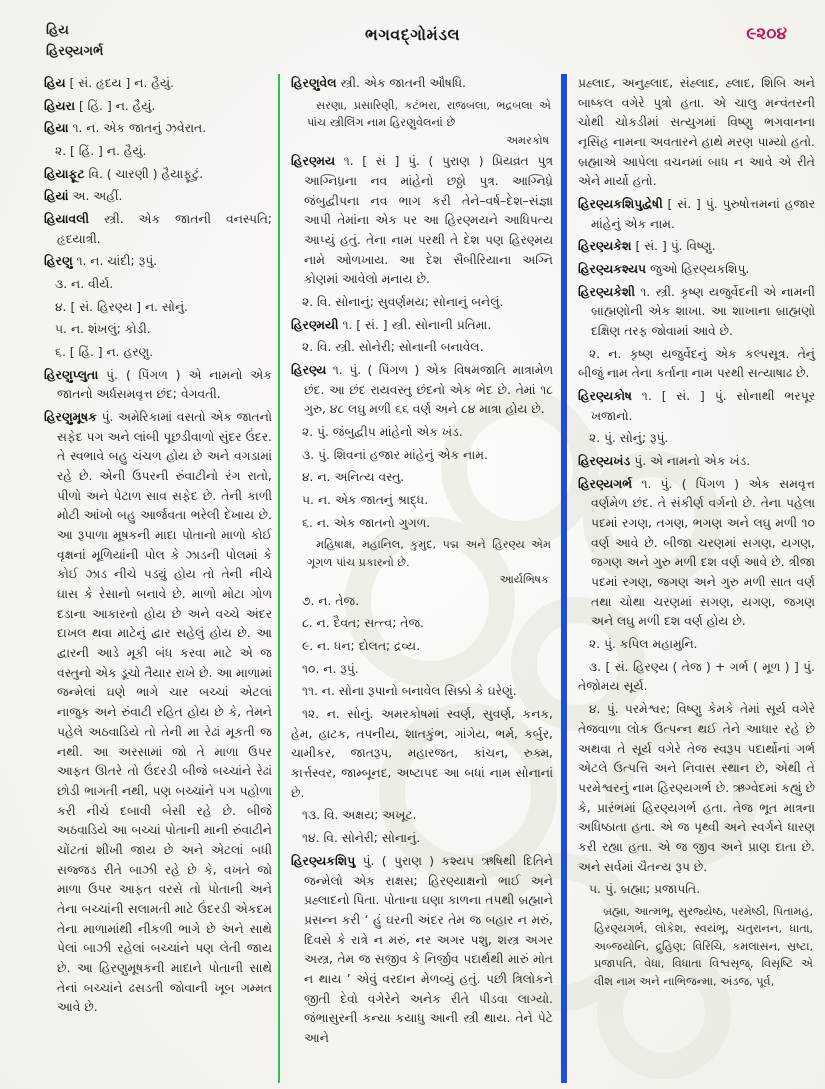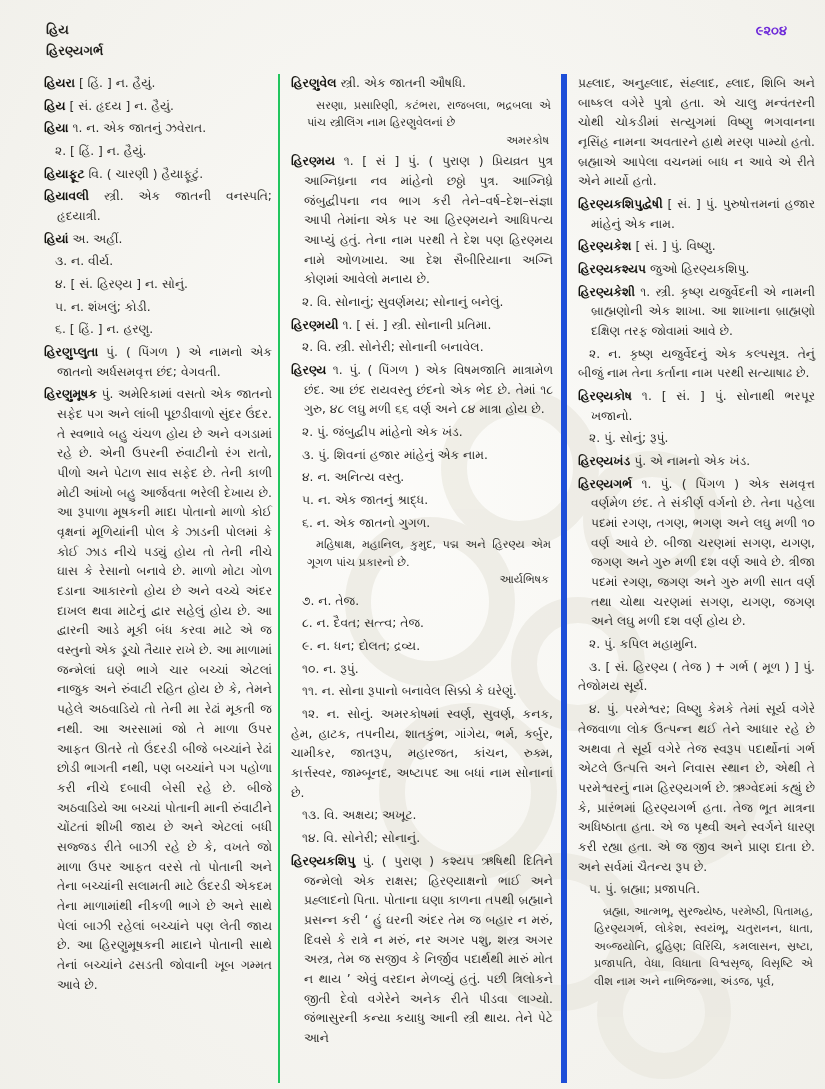--- a/index.html
+++ b/index.html
@@ -15,21 +15,21 @@
   .page::before{
     content:"";position:absolute;inset:0;
     background:radial-gradient(ellipse at 50% 45%, rgba(255,255,255,.5), rgba(190,188,178,.14));
     pointer-events:none;
   }
   .watermark{position:absolute;left:0;top:0;pointer-events:none;}
   
   .hdr{position:absolute;left:0;top:0;width:100%;height:72px;}
   .guide{position:absolute;left:46px;top:20px;font-weight:bold;font-size:13px;line-height:1.6;color:#201f1c;white-space:nowrap;}
   .book-title{position:absolute;left:0;right:0;top:25px;text-align:center;font-weight:bold;font-size:16px;color:#1c1b18;letter-spacing:.5px;}
-  .pageno{position:absolute;right:38px;top:23px;font-weight:bold;font-size:13px;color:#6d28d9;text-align:right;}
+  .pageno{position:absolute;right:38px;top:23px;font-weight:bold;font-size:17px;color:#be185d;text-align:right;}
   
   .cols{position:absolute;left:44px;right:8px;top:74px;bottom:6px;display:flex;z-index:1;}
   .col{height:100%;overflow:hidden;font-size:12.3px;line-height:1.6;text-align:justify;}
   .col-1{width:228px;padding-right:6px;}
   .col-2{width:262px;border-left:2px solid #22c55e;padding:0 8px 0 11px;}
   .col-3{flex:1;border-left:6px solid #1d4ed8;padding:0 2px 0 11px;}
   .blk{margin:0 0 3px 0;}
   .entry{padding-left:13px;text-indent:-13px;}
   .sense{text-indent:11px;}
   .cont{text-indent:0;}
@@ -53,32 +53,34 @@
       <circle cx="560" cy="932" r="66"></circle>
       <circle cx="664" cy="1012" r="54"></circle>
     </g>
   </svg>
 
   <header class="hdr">
     <div class="guide">
       <div>હિય</div>
       <div>હિરણ્યગર્ભ</div>
     </div>
+    <div class="book-title">ભગવદ્ગોમંડલ</div>
     <div class="pageno">૯૨૦૪</div>
   </header>
 
   <main class="cols">
     <section class="col col-1" id="col-0">
+        <p class="blk entry"><b class="hw">હિય</b> <span>[ સં. હૃદય ] ન. હૈયું.</span></p>
         <p class="blk entry"><b class="hw">હિયરા</b> <span>[ હિં. ] ન. હૈયું.</span></p>
-        <p class="blk entry"><b class="hw">હિય</b> <span>[ સં. હૃદય ] ન. હૈયું.</span></p>
         <p class="blk entry"><b class="hw">હિયા</b> <span>૧. ન. એક જાતનું ઝવેરાત.</span></p>
         <p class="blk sense"><span>૨. [ હિં. ] ન. હૈયું.</span></p>
         <p class="blk entry"><b class="hw">હિયાફૂટ</b> <span>વિ. ( ચારણી ) હૈયાફૂટું.</span></p>
+        <p class="blk entry"><b class="hw">હિયાં</b> <span>અ. અહીં.</span></p>
         <p class="blk entry"><b class="hw">હિયાવલી</b> <span>સ્ત્રી. એક જાતની વનસ્પતિ; હૃદયાત્રી.</span></p>
-        <p class="blk entry"><b class="hw">હિયાં</b> <span>અ. અહીં.</span></p>
+        <p class="blk entry"><b class="hw">હિરણુ</b> <span>૧. ન. ચાંદી; રૂપું.</span></p>
         <p class="blk sense"><span>૩. ન. વીર્ય.</span></p>
         <p class="blk sense"><span>૪. [ સં. હિરણ્ય ] ન. સોનું.</span></p>
         <p class="blk sense"><span>૫. ન. શંખલું; કોડી.</span></p>
         <p class="blk sense"><span>૬. [ હિં. ] ન. હરણુ.</span></p>
         <p class="blk entry"><b class="hw">હિરણુપ્લુતા</b> <span>પું. ( પિંગળ ) એ નામનો એક જાતનો અર્ધસમવૃત્ત છંદ; વેગવતી.</span></p>
         <p class="blk entry"><b class="hw">હિરણુમૂષક</b> <span>પું. અમેરિકામાં વસતો એક જાતનો સફેદ પગ અને લાંબી પૂછડીવાળો સુંદર ઉંદર. તે સ્વભાવે બહુ ચંચળ હોય છે અને વગડામાં રહે છે. એની ઉપરની રુંવાટીનો રંગ રાતો, પીળો અને પેટાળ સાવ સફેદ છે. તેની કાળી મોટી આંખો બહુ આર્જવતા ભરેલી દેખાય છે. આ રૂપાળા મૂષકની માદા પોતાનો માળો કોઈ વૃક્ષનાં મૂળિયાંની પોલ કે ઝાડની પોલમાં કે કોઈ ઝાડ નીચે પડ્યું હોય તો તેની નીચે ઘાસ કે રેસાનો બનાવે છે. માળો મોટા ગોળ દડાના આકારનો હોય છે અને વચ્ચે અંદર દાખલ થવા માટેનું દ્વાર સહેલું હોય છે. આ દ્વારની આડે મૂકી બંધ કરવા માટે એ જ વસ્તુનો એક ડૂચો તૈયાર રાખે છે. આ માળામાં જન્મેલાં ઘણે ભાગે ચાર બચ્ચાં એટલાં નાજુક અને રુંવાટી રહિત હોય છે કે, તેમને પહેલે અઠવાડિયે તો તેની મા રેઢાં મૂકતી જ નથી. આ અરસામાં જો તે માળા ઉપર આફત ઊતરે તો ઉંદરડી બીજે બચ્ચાંને રેઢાં છોડી ભાગતી નથી, પણ બચ્ચાંને પગ પહોળા કરી નીચે દબાવી બેસી રહે છે. બીજે અઠવાડિયે આ બચ્ચાં પોતાની માની રુંવાટીને ચોંટતાં શીખી જાય છે અને એટલાં બધી સજ્જડ રીતે બાઝી રહે છે કે, વખતે જો માળા ઉપર આફત વરસે તો પોતાની અને તેના બચ્ચાંની સલામતી માટે ઉંદરડી એકદમ તેના માળામાંથી નીકળી ભાગે છે અને સાથે પેલાં બાઝી રહેલાં બચ્ચાંને પણ લેતી જાય છે. આ હિરણુમૂષકની માદાને પોતાની સાથે તેનાં બચ્ચાંને ઢસડતી જોવાની ખૂબ ગમ્મત આવે છે.</span></p>
       </section>
     <section class="col col-2" id="col-1">
         <p class="blk entry"><b class="hw">હિરણુવેલ</b> <span>સ્ત્રી. એક જાતની ઔષધિ.</span></p>
         <p class="blk quote"><span>સરણા, પ્રસારિણી, કટંભરા, રાજબલા, ભદ્રબલા એ પાંચ સ્ત્રીલિંગ નામ હિરણુવેલનાં છે</span><span class="cite">અમરકોષ</span></p>

